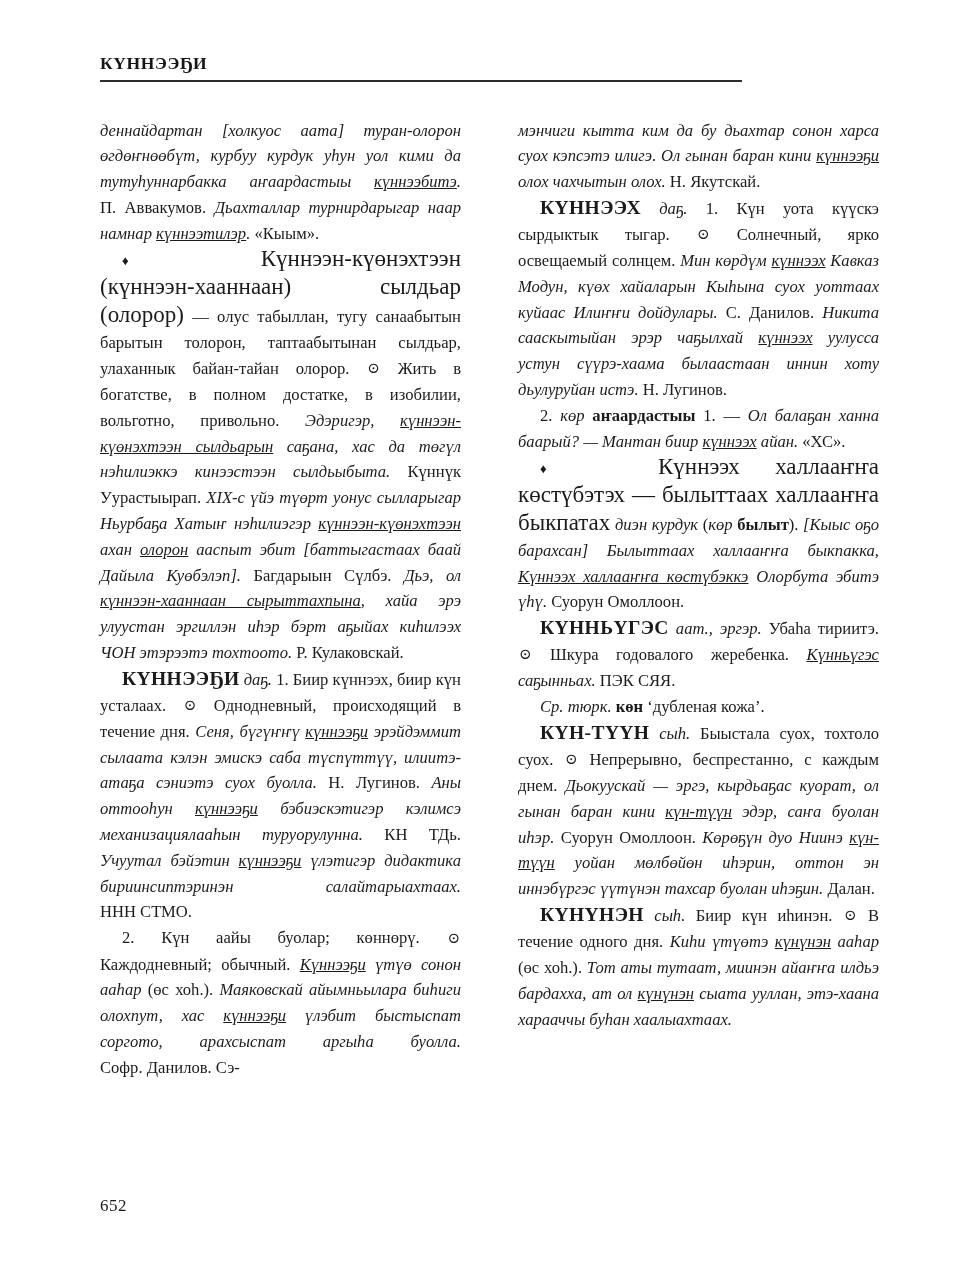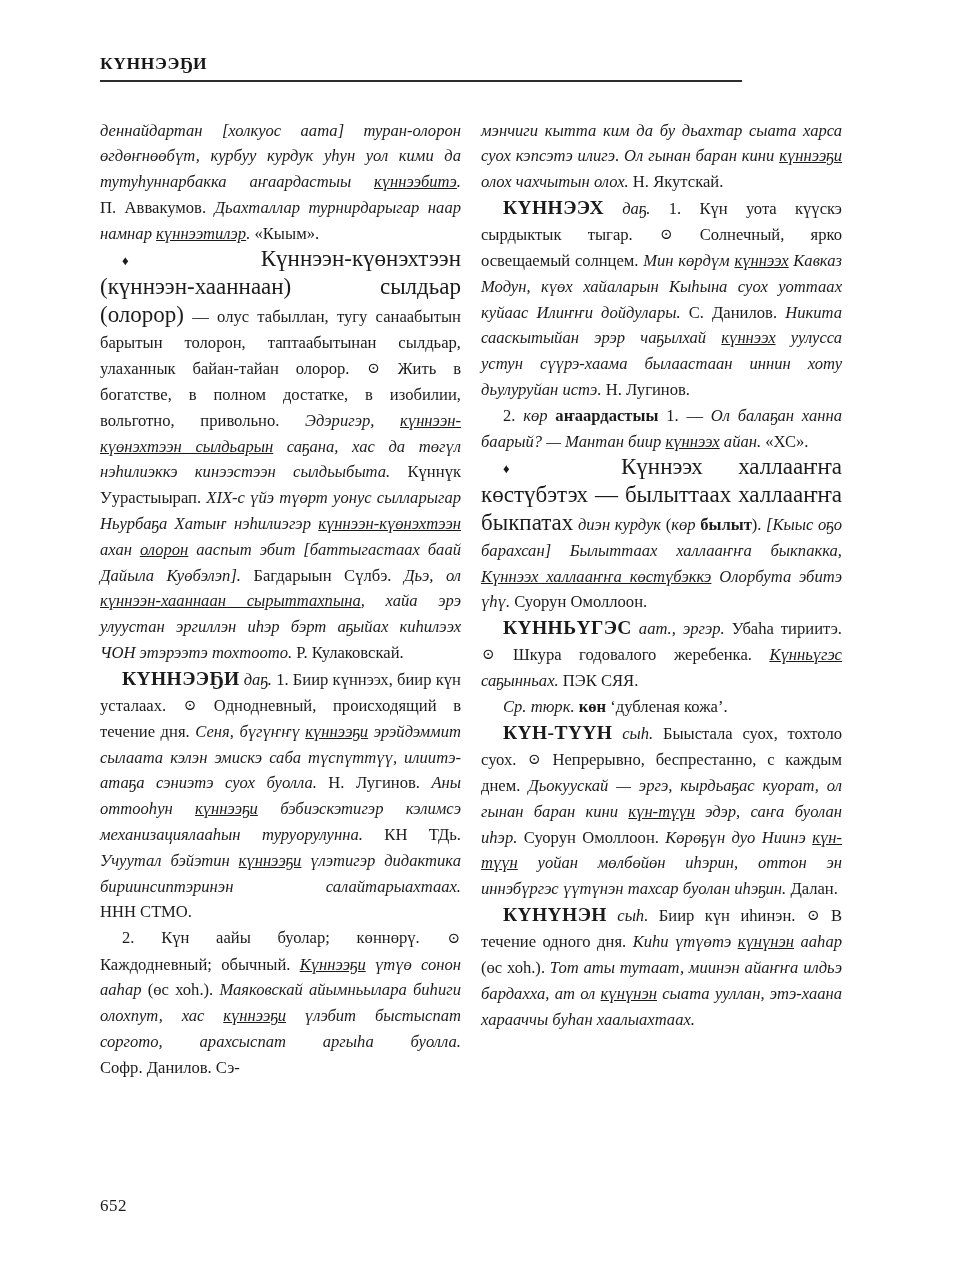--- a/index.html
+++ b/index.html
@@ -29,21 +29,21 @@
     padding-bottom: 7px;
     color: #161616;
   }
   .head-rule {
     border-bottom: 2.2px solid #2d2d2d;
     width: 100%;
     margin-bottom: 36px;
   }
   .columns {
     display: flex;
-    gap: 20px;
+    gap: 57px;
     align-items: flex-start;
   }
   .col {
     width: 361px;
     flex: 0 0 361px;
   }
   p.para {
     margin: 0;
     text-align: justify;
     text-justify: inter-word;
@@ -101,21 +101,21 @@
       <p class="para indent"><span class="diamond">♦</span> <span class="phrase">Күннээн-күөнэхтээн (күннээн-хааннаан) сылдьар (олорор)</span> — олус табыллан, тугу санаабытын барытын толорон, таптаабытынан сылдьар, улаханнык байан-тайан олорор. <span class="sun">⊙</span> Жить в богатстве, в полном достатке, в изобилии, вольготно, привольно. <span class="it">Эдэригэр, </span><span class="ul-it">күннээн-күөнэхтээн сылдьарын</span><span class="it"> саҕана, хас да төгүл нэһилиэккэ кинээстээн сылдьыбыта.</span> Күннүк Уурастыырап. <span class="it">XIX-с үйэ түөрт уонус сылларыгар Ньурбаҕа Хатыҥ нэһилиэгэр </span><span class="ul-it">күннээн-күөнэхтээн</span><span class="it"> ахан </span><span class="ul-it">олорон</span><span class="it"> ааспыт эбит [баттыгастаах баай Дайыла Куөбэлэп].</span> Багдарыын Сүлбэ. <span class="it">Дьэ, ол </span><span class="ul-it">күннээн-хааннаан сырыттахпына</span><span class="it">, хайа эрэ улуустан эргиллэн иһэр бэрт аҕыйах киһилээх ЧОН этэрээтэ тохтоото.</span> Р.&nbsp;Кулаковскай.</p>
 
       <p class="para indent"><span class="hw">КҮННЭЭҔИ</span> <span class="it">даҕ.</span> 1.&nbsp;Биир күннээх, биир күн усталаах. <span class="sun">⊙</span> Однодневный, происходящий в течение дня. <span class="it">Сеня, бүгүҥҥү </span><span class="ul-it">күннээҕи</span><span class="it"> эрэйдэммит сылаата кэлэн эмискэ саба түспүттүү, илиитэ-атаҕа сэниэтэ суох буолла.</span> Н.&nbsp;Лугинов. <span class="it">Аны оттооһун </span><span class="ul-it">күннээҕи</span><span class="it"> бэбиэскэтигэр кэлимсэ механизациялааһын туруорулунна.</span> КН&nbsp;ТДь. <span class="it">Учуутал бэйэтин </span><span class="ul-it">күннээҕи</span><span class="it"> үлэтигэр дидактика бириинсиптэринэн салайтарыахтаах.</span> ННН&nbsp;СТМО.</p>
 
       <p class="para indent">2.&nbsp;Күн аайы буолар; көннөрү. <span class="sun">⊙</span> Каждодневный; обычный. <span class="ul-it">Күннээҕи</span><span class="it"> үтүө сонон ааһар</span> (өс хоһ.). <span class="it">Маяковскай айымньылара биһиги олохпут, хас </span><span class="ul-it">күннээҕи</span><span class="it"> үлэбит быстыспат соргото, арахсыспат аргыһа буолла.</span> Софр.&nbsp;Данилов. Сэ-</p>
 
     </div>
 
     <div class="col">
 
-      <p class="para noindent"><span class="it">мэнчиги кытта ким да бу дьахтар сыата харса суох кэпсэтэ илигэ. Ол гынан баран кини </span><span class="ul-it">күннээҕи</span><span class="it"> олох чахчытын олох.</span> Н.&nbsp;Якутскай.</p>
+      <p class="para noindent"><span class="it">мэнчиги кытта ким да бу дьахтар сонон харса суох кэпсэтэ илигэ. Ол гынан баран кини </span><span class="ul-it">күннээҕи</span><span class="it"> олох чахчытын олох.</span> Н.&nbsp;Якутскай.</p>
 
       <p class="para indent"><span class="hw">КҮННЭЭХ</span> <span class="it">даҕ.</span> 1.&nbsp;Күн уота күүскэ сырдыктык тыгар. <span class="sun">⊙</span> Солнечный, ярко освещаемый солнцем. <span class="it">Мин көрдүм </span><span class="ul-it">күннээх</span><span class="it"> Кавказ Модун, күөх хайаларын Кыһына суох уоттаах куйаас Илиҥҥи дойдулары.</span> С.&nbsp;Данилов. <span class="it">Никита сааскытыйан эрэр чаҕылхай </span><span class="ul-it">күннээх</span><span class="it"> уулусса устун сүүрэ-хаама былаастаан иннин хоту дьулуруйан истэ.</span> Н.&nbsp;Лугинов.</p>
 
       <p class="para indent">2.&nbsp;<span class="it">көр</span> <span class="bd">аҥаардастыы</span> 1. — <span class="it">Ол балаҕан ханна баарый? — Мантан биир </span><span class="ul-it">күннээх</span><span class="it"> айан.</span> «ХС».</p>
 
       <p class="para indent"><span class="diamond">♦</span> <span class="phrase">Күннээх халлааҥҥа көстүбэтэх — былыттаах халлааҥҥа быкпатах</span> <span class="it">диэн курдук</span> (<span class="it">көр</span> <span class="bd">былыт</span>). <span class="it">[Кыыс оҕо барахсан] Былыттаах халлааҥҥа быкпакка, </span><span class="ul-it">Күннээх халлааҥҥа көстүбэккэ</span><span class="it"> Олорбута эбитэ үһү.</span> Суорун Омоллоон.</p>
 
       <p class="para indent"><span class="hw">КҮННЬҮГЭС</span> <span class="it">аат., эргэр.</span> Убаһа тириитэ. <span class="sun">⊙</span> Шкура годовалого жеребенка. <span class="ul-it">Күнньүгэс</span><span class="it"> саҕынньах.</span> ПЭК&nbsp;СЯЯ.</p>
 
       <p class="para indent"><span class="it">Ср. тюрк.</span> <span class="bd">көн</span> ‘дубленая кожа’.</p>

